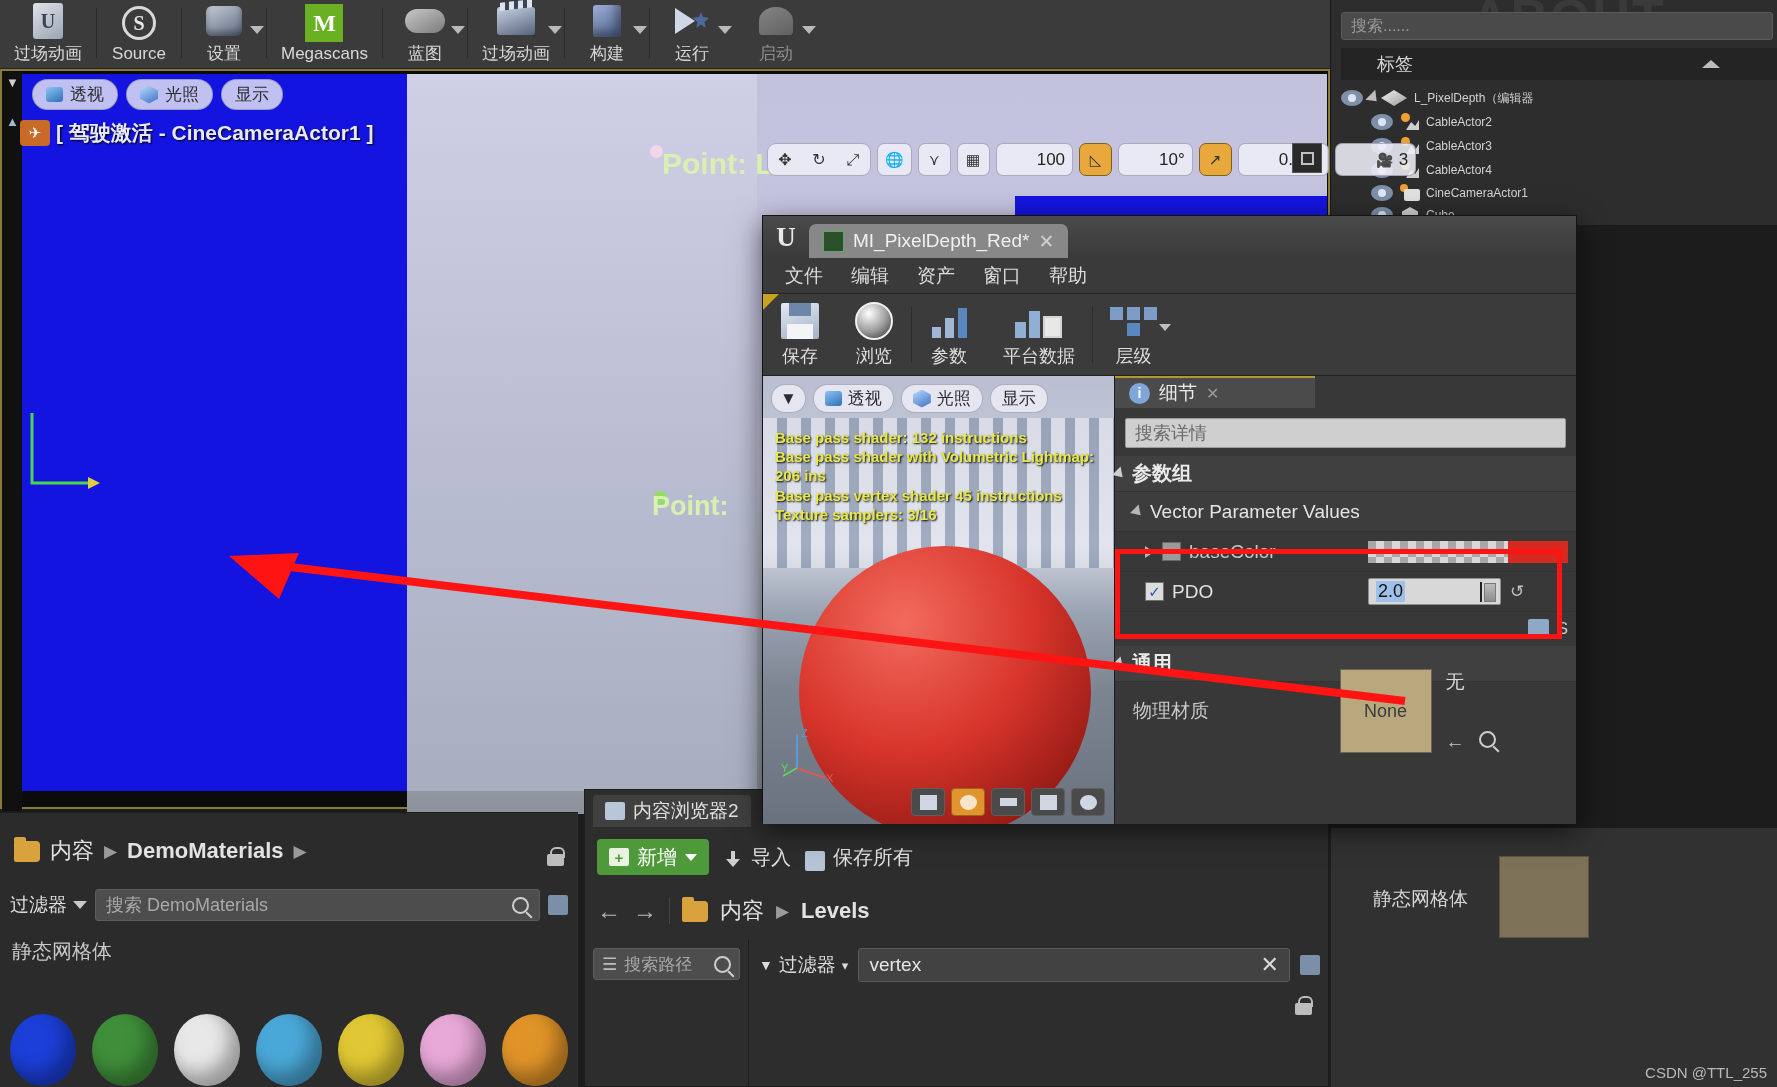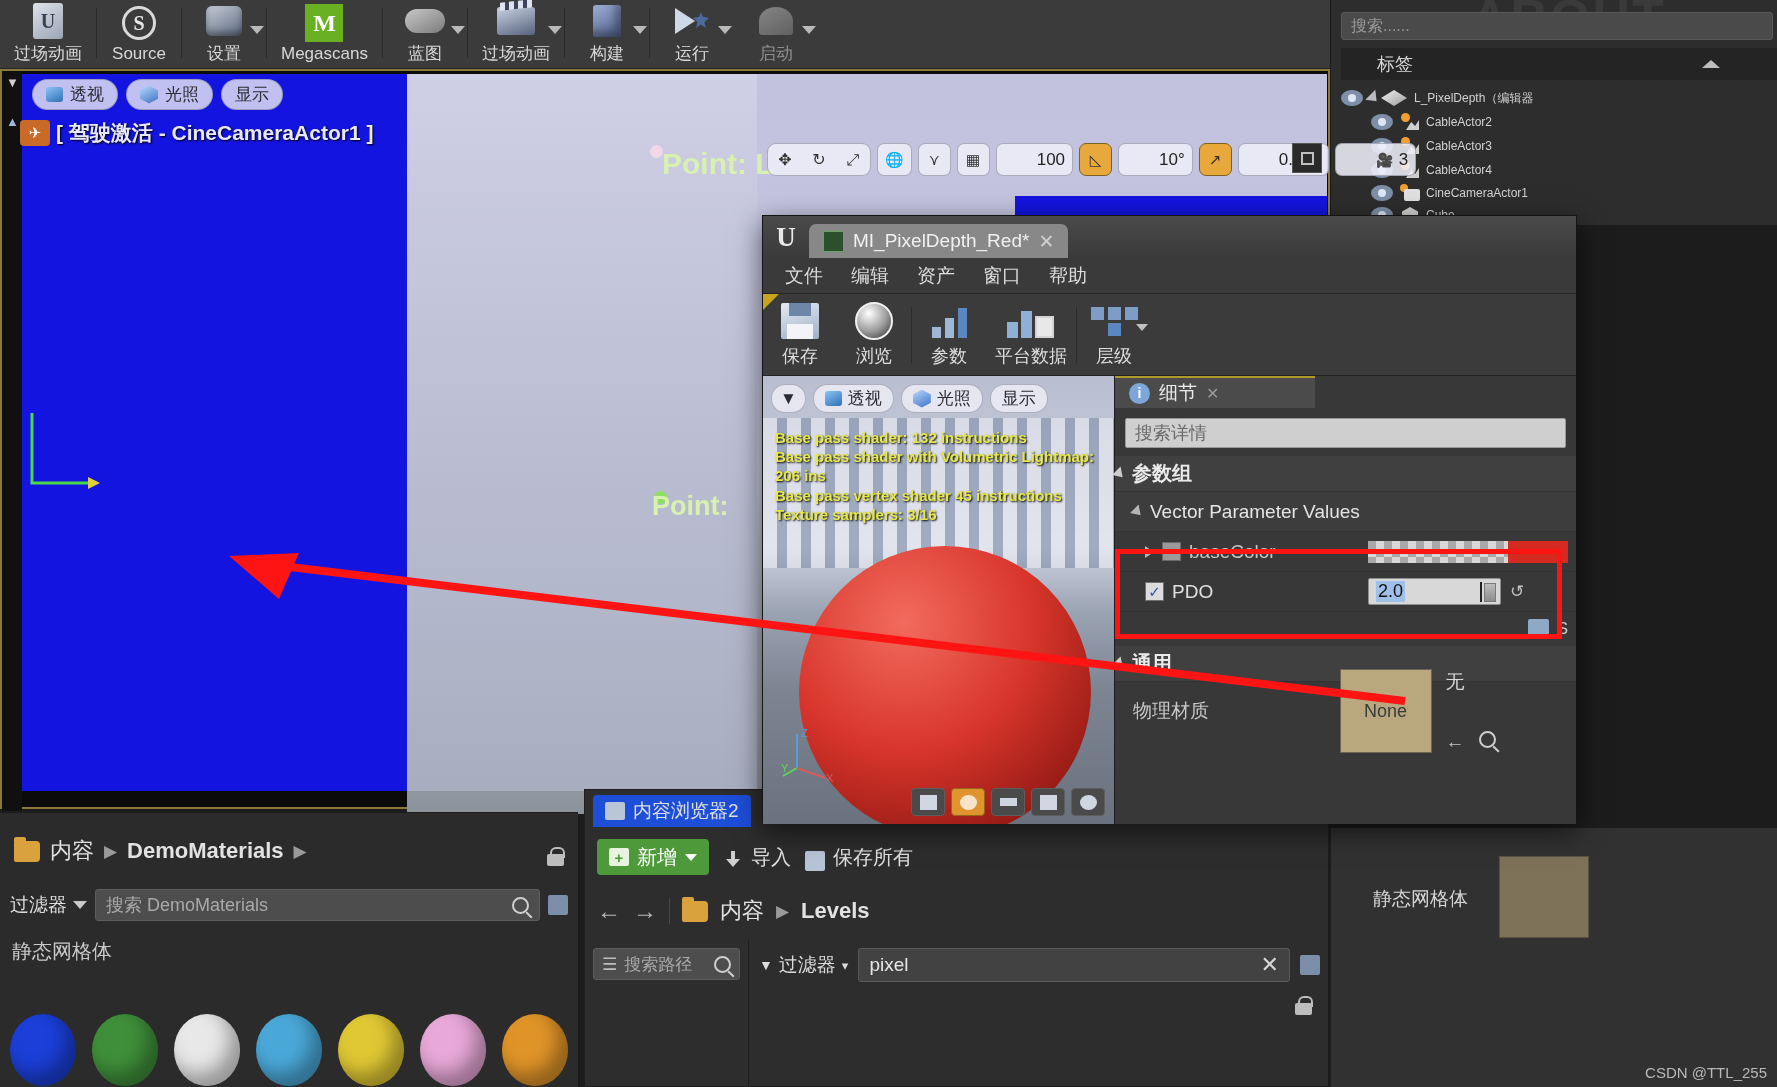--- a/index.html
+++ b/index.html
@@ -143,21 +143,21 @@
   .save-sm{width:20px;height:20px;background:#7c8fa8;border-radius:2px;flex:none;}
   .cb-sub{position:absolute;left:0;top:120px;width:578px;height:36px;display:flex;align-items:center;padding:0 12px;}
   .cb-sub span{font-size:20px;color:#c9c9c9;}
   .cb-assets{position:absolute;left:0;top:160px;width:578px;height:115px;display:flex;align-items:flex-end;gap:16px;padding:0 10px 2px;}
   .asset{width:72px;height:72px;border-radius:50%;box-shadow:inset -10px -12px 18px rgba(0,0,0,.35);}
 
   
   .cb-mid{position:absolute;left:584px;top:789px;width:745px;height:298px;background:#2d2d2d;
     border:1px solid #1d1d1d;}
   .cb2-tab{position:absolute;left:8px;top:5px;height:32px;display:flex;align-items:center;gap:8px;
-    padding:0 12px;background:#1d4ed8;border-radius:4px 4px 0 0;}
+    padding:0 12px;background:#404040;border-radius:4px 4px 0 0;}
   .cb2-tab .lb{font-size:19px;color:#e0e0e0;}
   .cb2-ic{width:20px;height:18px;background:#b9c6d8;border-radius:2px;flex:none;}
   .cb2-toolbar{position:absolute;left:0;top:42px;width:745px;height:50px;display:flex;align-items:center;gap:14px;padding:0 12px;}
   .btn-add{background:#4e9a3a;border-radius:4px;height:36px;display:flex;align-items:center;gap:8px;
     padding:0 12px;color:#fff;font-size:20px;}
   .btn-add .plus{width:20px;height:18px;background:#e8f3e0;border-radius:2px;color:#4e9a3a;font-size:15px;
     display:flex;align-items:center;justify-content:center;font-weight:bold;}
   .btn-add .cv{width:0;height:0;border-left:6px solid transparent;border-right:6px solid transparent;border-top:7px solid #fff;}
   .btn-flat{display:flex;align-items:flex-end;gap:8px;color:#e0e0e0;font-size:20px;}
   .dlic{width:20px;height:20px;position:relative;flex:none;}
@@ -195,21 +195,21 @@
   .mi-tab .ic{width:21px;height:21px;background:#2c4f2c;border:1px solid #67a367;flex:none;}
   .mi-tab .lb{font-size:19px;color:#f0f0f0;flex:1;}
   .mi-tab .cl{color:#d0d0d0;font-size:19px;}
   .mi-menu{height:36px;background:#3a3a3a;display:flex;align-items:center;gap:28px;padding:0 22px;
     border-bottom:1px solid #232323;}
   .mi-menu span{font-size:19px;color:#dcdcdc;}
   .mi-toolbar{height:82px;background:#3b3b3b;display:flex;align-items:center;border-bottom:1px solid #232323;position:relative;}
   .mi-toolbar:before{content:"";position:absolute;left:0;top:0;border-left:16px solid #c9a21f;
     border-bottom:16px solid transparent;}
   .mtb{height:82px;display:flex;flex-direction:column;align-items:center;justify-content:center;
-    padding:0 9px;min-width:74px;position:relative;}
+    padding:0 17px;min-width:74px;position:relative;}
   .mtb .ic{height:40px;display:flex;align-items:center;justify-content:center;}
   .mtb .lb{font-size:18px;color:#dedede;margin-top:3px;white-space:nowrap;}
   .mtb-sep{width:1px;height:56px;background:#2b2b2b;}
   .mtb-caret{position:absolute;right:3px;top:30px;width:0;height:0;border-left:6px solid transparent;
     border-right:6px solid transparent;border-top:7px solid #c0c0c0;}
   .dsk{width:38px;height:36px;background:linear-gradient(160deg,#e6eaf2,#9fb0c6);border-radius:2px;position:relative;}
   .dsk:before{content:"";position:absolute;left:8px;top:0;width:22px;height:13px;background:#6e86a8;}
   .dsk:after{content:"";position:absolute;left:6px;bottom:0;width:26px;height:15px;background:#f2f4f8;}
   .sphr{width:38px;height:38px;border-radius:50%;background:radial-gradient(circle at 35% 28%,#fff,#9a9a9a 55%,#2b2b2b);
     border:2px solid #f0f0f0;}
@@ -581,21 +581,21 @@
         </div>
       </div>
       <div class="cb2-right">
         <div class="filt-row">
           <span class="filt-tag">
             <span style="font-size:14px;">▼</span>
             <span>过滤器</span>
             <span style="font-size:13px;">▾</span>
           </span>
           <span class="filt-input">
-            <span>pixel</span>
+            <span>vertex</span>
             <span class="xmark">✕</span>
           </span>
           <span class="save-sm"></span>
         </div>
       </div>
     </div>
   </div>
 
   <div class="br-panel">
     <div class="br-label">静态网格体</div>

